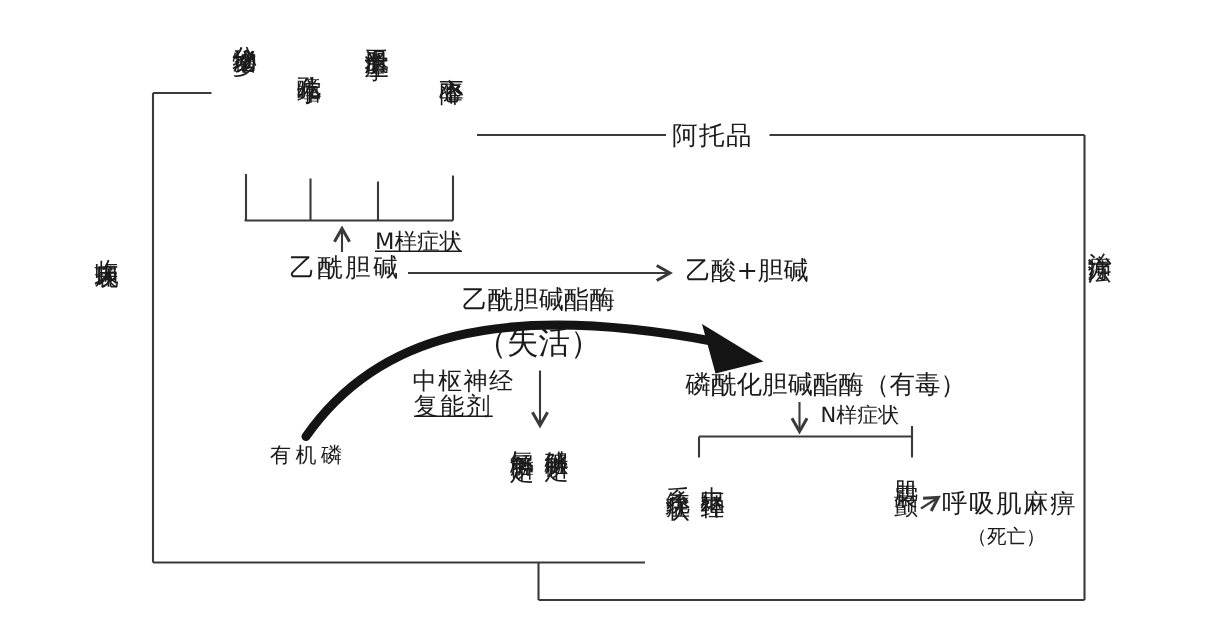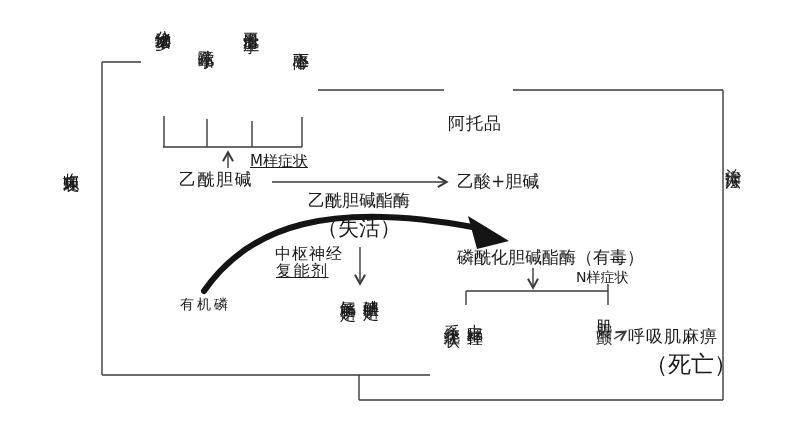--- a/index.html
+++ b/index.html
@@ -83,35 +83,35 @@
 
   <div class="vtext" style="left:155px; top:18px; font-size:16px; letter-spacing:1px;">分泌物增多</div>
   <div class="vtext" style="left:198px; top:37px; font-size:16px; letter-spacing:1px;">瞳孔缩小</div>
   <div class="vtext" style="left:243px; top:20px; font-size:16px; letter-spacing:1px;">平滑肌痉挛</div>
   <div class="vtext" style="left:293px; top:39px; font-size:16px; letter-spacing:1px;">心率下降</div>
 
   <div class="vtext" style="left:63px; top:160px; font-size:16px; letter-spacing:1.5px;">临床表现</div>
   <div class="vtext" style="left:725px; top:155px; font-size:16px; letter-spacing:1.5px;">治疗方法</div>
 
   <div class="htext" style="left:250px; top:154px; font-size:15px;text-decoration:underline;">M样症状</div>
-  <div class="htext" style="left:179px; top:171px; font-size:17px; letter-spacing:1.5px;text-align:center;">乙酰胆碱</div>
+  <div class="htext" style="left:193px; top:171px; font-size:17px; letter-spacing:1.5px;text-align:center;">乙酰胆碱</div>
   <div class="htext" style="left:308px; top:192px; font-size:17px;">乙酰胆碱酯酶</div>
   <div class="htext" style="left:457px; top:173px; font-size:17px;">乙酸+胆碱</div>
   <div class="htext" style="left:317px; top:217px; font-size:21px;">（失活）</div>
 
-  <div class="htext" style="left:448px; top:83px; font-size:17px; letter-spacing:1px;margin-top:32px;">阿托品</div>
+  <div class="htext" style="left:448px; top:83px; font-size:17px; letter-spacing:1px;">阿托品</div>
 
   <div class="htext" style="left:275px; top:246px; font-size:16px; letter-spacing:1px;">中枢神经</div>
   <div class="htext" style="left:276px; top:263px; font-size:16px; letter-spacing:1.5px;text-decoration:underline;">复能剂</div>
   <div class="vtext" style="left:340px; top:288px; font-size:16px; letter-spacing:1.5px;">氯解磷定</div>
   <div class="vtext" style="left:363px; top:287px; font-size:16px; letter-spacing:1.5px;">碘解磷定</div>
 
   <div class="htext" style="left:180px; top:297px; font-size:14px; letter-spacing:3px;">有机磷</div>
   <div class="htext" style="left:457px; top:249px; font-size:17px;">磷酰化胆碱酯酶（有毒）</div>
 
-  <div class="htext" style="left:576px; top:270px; font-size:14px;">N样症状</div>
+  <div class="htext" style="left:547px; top:270px; font-size:14px;">N样症状</div>
   <div class="vtext" style="left:444px; top:311px; font-size:16px; letter-spacing:2.5px;">系统症状</div>
   <div class="vtext" style="left:467px; top:311px; font-size:16px; letter-spacing:2.5px;">中枢神经</div>
   <div class="vtext" style="left:596px; top:307px; font-size:16px; letter-spacing:4px;">肌震颤</div>
   <div class="htext" style="left:628px; top:328px; font-size:17px; letter-spacing:1px;">呼吸肌麻痹</div>
-  <div class="htext" style="left:645px; top:352px; font-size:23px;">（死亡）</div>
+  <div class="htext" style="left:645px; top:352px; font-size:13px;">（死亡）</div>
 
 </div>
 
 </body></html>

